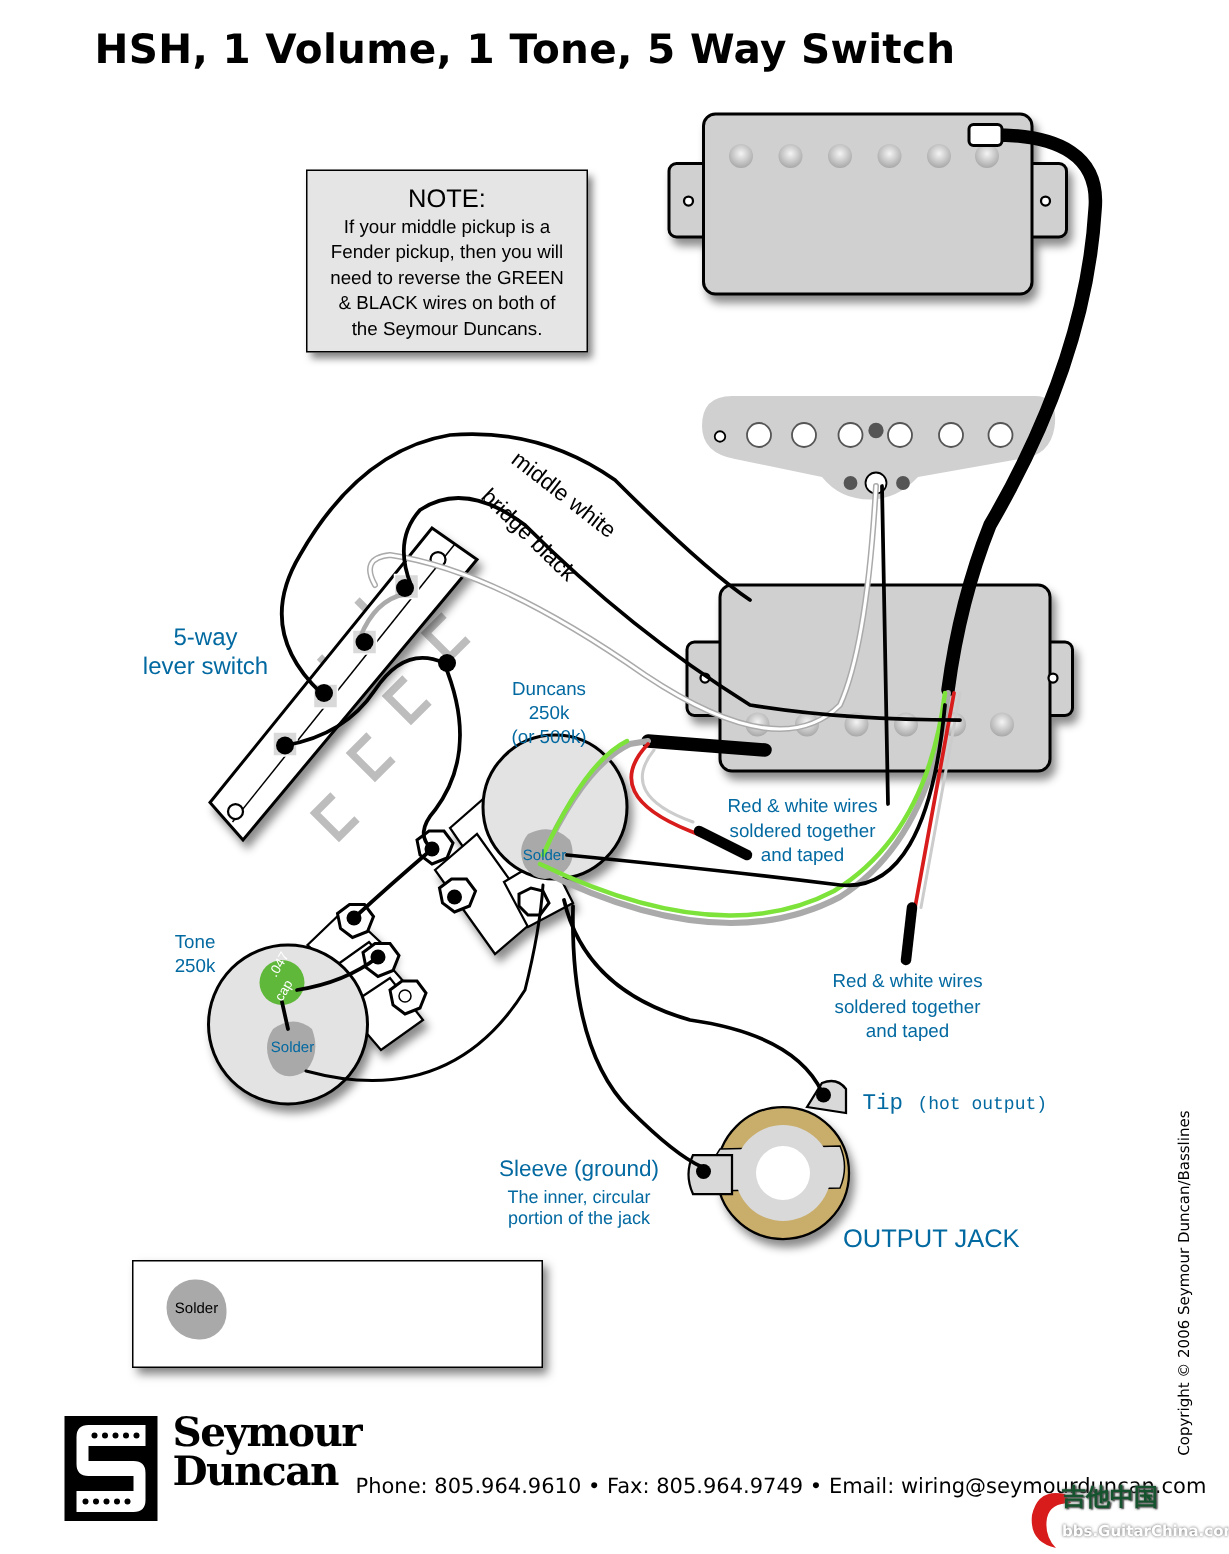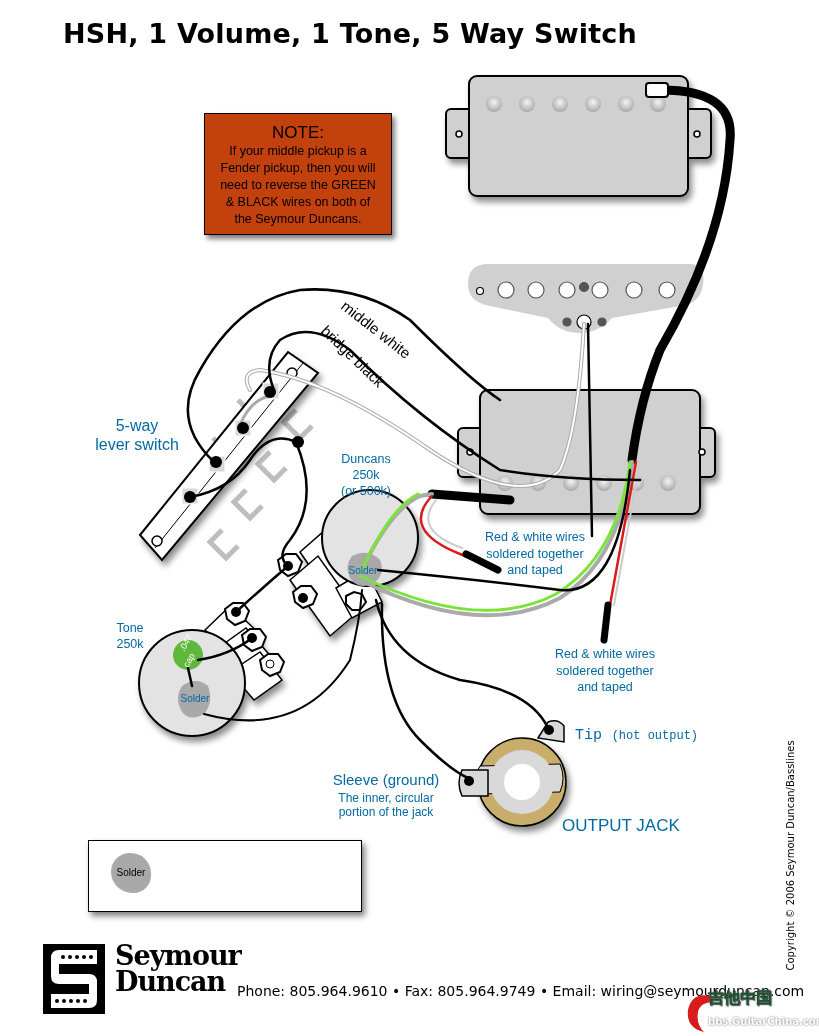--- a/index.html
+++ b/index.html
@@ -1,20 +1,20 @@
 <!DOCTYPE html>
 <html><head>
 <meta charset="utf-8">
 <style>
   html,body{margin:0;padding:0;background:#fff;}
   body{width:819px;height:1036px;position:relative;overflow:hidden;font-family:"Liberation Sans",sans-serif;color:#000;}
   #title{position:absolute;left:0;top:18px;width:700px;text-align:center;font-family:"DejaVu Sans",sans-serif;font-weight:bold;font-size:27px;letter-spacing:0.2px;}
   svg#diagram{position:absolute;left:0;top:0;}
   .lbl{position:absolute;font-family:"Liberation Sans",sans-serif;color:#0369a1;text-align:center;line-height:1.2;}
-  #note{position:absolute;left:204px;top:113px;width:186px;height:120px;border:1.5px solid #000;background:#c2410c;box-shadow:3px 4px 5px rgba(0,0,0,0.5);text-align:center;font-size:12.5px;line-height:17px;}
+  #note{position:absolute;left:204px;top:113px;width:186px;height:120px;border:1.5px solid #000;background:#e5e5e5;box-shadow:3px 4px 5px rgba(0,0,0,0.5);text-align:center;font-size:12.5px;line-height:17px;}
   #note .nt{font-size:17px;margin-top:9px;line-height:20px;}
   #legend{position:absolute;left:88px;top:840px;width:272px;height:70px;border:1.5px solid #000;background:#fff;box-shadow:3px 4px 6px rgba(0,0,0,0.5);}
   #legend .blob{position:absolute;left:22px;top:12px;width:40px;height:40px;border-radius:48% 52% 45% 55%;background:#a9a9a9;font-size:10px;line-height:40px;text-align:center;}
   #legend .txt{position:absolute;left:74px;top:14px;font-size:17px;line-height:20px;}
   #footer-addr{position:absolute;left:237px;top:982px;font-size:14px;font-family:"DejaVu Sans",sans-serif;line-height:19px;white-space:nowrap;}
   #logo-box{position:absolute;left:43px;top:944px;width:62px;height:70px;background:#000;}
   #logo-text{position:absolute;left:115px;top:943px;font-family:"DejaVu Serif",serif;font-weight:bold;font-size:27px;line-height:26px;letter-spacing:-1px;}
   #copyright{position:absolute;left:640px;top:815px;width:300px;font-size:10px;transform:rotate(-90deg);transform-origin:center;white-space:nowrap;font-family:"DejaVu Sans",sans-serif;}
   #watermark{position:absolute;left:680px;top:988px;width:139px;height:48px;}
   #watermark .cn{position:absolute;left:28px;top:0;font-size:16px;font-weight:bold;color:#14532d;text-shadow:0 0 2px #666,1px 1px 1px #444;font-family:Liberation Mono, monospace;}

